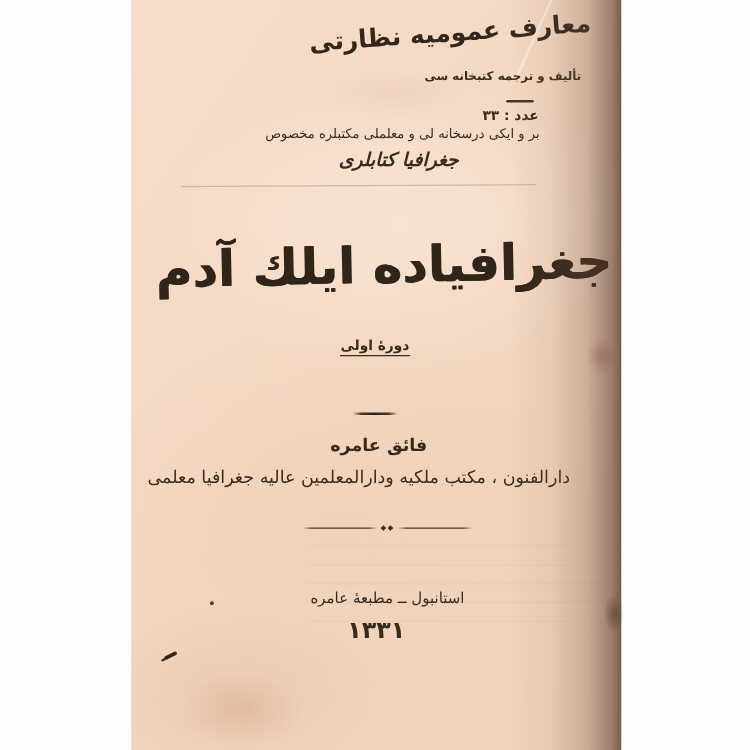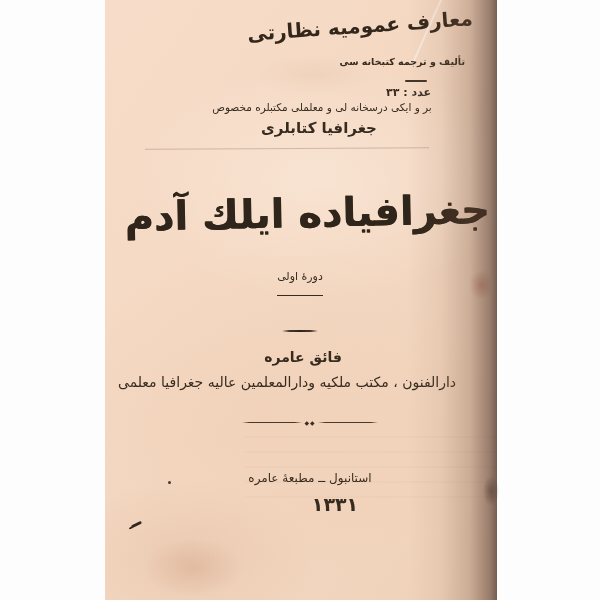--- a/index.html
+++ b/index.html
@@ -44,49 +44,49 @@
   .center{left:0;width:100%;text-align:center;}
 
   .ministry{top:14px;right:24px;font-size:20px;font-weight:bold;
     transform:rotate(-4deg);letter-spacing:-0.5px;color:#33271c;}
   .library{top:56px;right:32px;font-size:9.5px;font-weight:bold;}
   .dash-rule{position:absolute;top:80px;right:70px;width:22px;height:2px;
     background:#43352a;border-radius:1px;}
   .issue-no{top:86px;right:66px;font-size:11px;font-weight:bold;}
 
   .audience{top:101px;font-size:10.5px;transform:translateX(21px);}
-  .series{top:119px;font-size:15px;font-weight:bold;transform:translateX(18px);}
+  .series{top:119px;font-size:15px;font-weight:bold;transform:translateX(18px);font-style:italic;}
   .faint-rule{position:absolute;top:148px;left:40px;width:284px;height:1px;
     background:rgba(130,95,70,0.32);transform:rotate(-0.3deg);}
 
   .main-title{top:170px;height:86px;line-height:86px;font-size:40px;font-weight:bold;
     transform:translateX(6px) rotate(-1.2deg);letter-spacing:-1px;color:#30251a;
     text-shadow:0.6px 0 0 #30251a;}
 
   .edition-wrap{top:265px;}
-  .edition{display:inline-block;font-size:11px;font-weight:normal;
-    border-bottom:1.5px solid #372b20;padding-bottom:12px;transform:translateX(-1px);
+  .edition{display:inline-block;font-size:11px;font-weight:bold;
+    border-bottom:1.5px solid #372b20;padding-bottom:1px;transform:translateX(-1px);
     direction:rtl;color:#372b20;}
   .note{top:296px;font-size:11.5px;transform:translateX(-11px);}
 
   .mini-dash{position:absolute;top:330px;left:50%;width:36px;height:2px;
     transform:translateX(calc(-50% - 1px));border-radius:2px;
     background:linear-gradient(to right,transparent,#4a382c 20%,#2f241b 50%,#4a382c 80%,transparent);}
 
   .author{top:349px;font-size:14px;font-weight:bold;transform:translateX(2px);}
   .affiliation{top:374px;font-size:14px;transform:translateX(-14px);}
 
   .orn-rule{position:absolute;top:419px;left:50%;width:136px;height:7px;
     transform:translateX(calc(-50% + 9px));display:flex;align-items:center;}
   .orn-line{flex:1;height:1.5px;
     background:linear-gradient(to right,transparent,#4a382b 12%,#4a382b 88%,transparent);}
   .orn-center{font-size:6px;color:#3c2e22;line-height:7px;padding:0 2px;letter-spacing:1px;}
 
   .imprint{top:471px;font-size:12px;transform:translateX(9px);}
-  .year{top:493px;font-size:19px;font-weight:bold;letter-spacing:3px;padding-left:34px;}
+  .year{top:493px;font-size:19px;font-weight:bold;letter-spacing:3px;}
 
   
   .dot-speck{position:absolute;left:63px;top:481px;width:3px;height:3px;border-radius:50%;
     background:#4a382b;}
   .ink-fleck{position:absolute;left:26px;top:523px;width:11px;height:3px;border-radius:2px;
     background:#33261c;transform:rotate(-26deg);}
   .ink-fleck::after{content:"";position:absolute;left:-3px;top:1px;width:4px;height:2px;
     border-radius:50%;background:#33261c;}
   .stain-bl{position:absolute;left:38px;top:538px;width:100px;height:60px;border-radius:50%;
     background:radial-gradient(ellipse at center,rgba(175,112,80,0.18),transparent 70%);}

